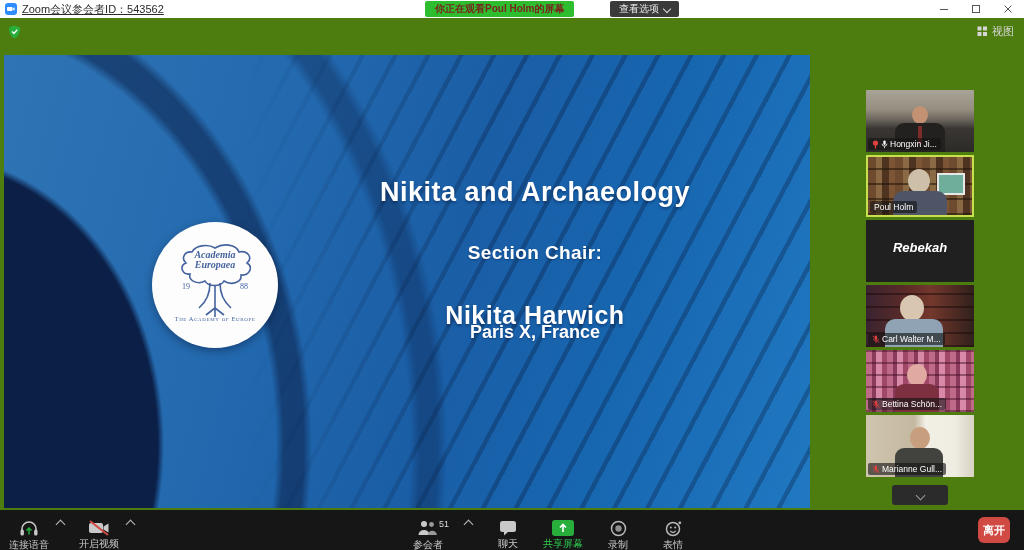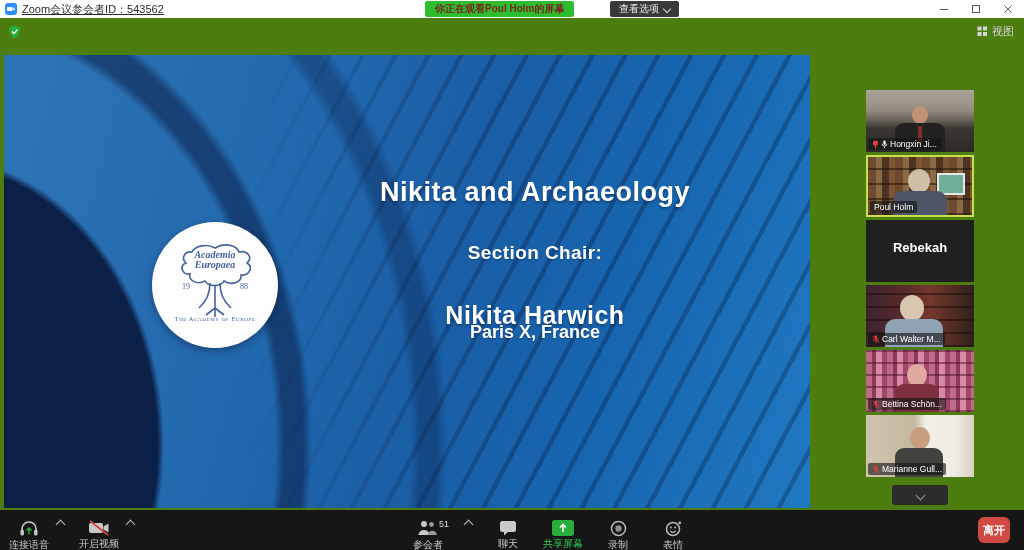--- a/index.html
+++ b/index.html
@@ -78,21 +78,21 @@
 
   .t2{background:
       repeating-linear-gradient(0deg, rgba(30,18,8,.55) 0 2px, rgba(0,0,0,0) 2px 15px),
       repeating-linear-gradient(90deg,#6e4a2e 0 8px,#8a6a45 8px 14px,#4e3420 14px 21px,#7c5534 21px 27px);
       border:2px solid #c9e04e;box-sizing:border-box;}
   .t2 .art{position:absolute;right:7px;top:16px;width:24px;height:18px;background:#6fae9a;border:2px solid #e8e8e8;}
   .t2 .head{left:40px;top:12px;width:22px;height:24px;border-radius:50%;background:#cdbfa8;}
   .t2 .body{left:25px;top:34px;width:54px;height:28px;border-radius:10px 10px 0 0;background:#4e5566;}
 
   .t3{background:#202020;}
-  .t3 .name-big{position:absolute;top:20px;width:100%;text-align:center;color:#fff;font-size:13px;font-weight:bold;}
+  .t3 .name-big{position:absolute;top:20px;width:100%;text-align:center;color:#fff;font-size:13px;font-weight:bold;font-style:italic;}
 
   .t4{background:
       repeating-linear-gradient(0deg, rgba(25,10,10,.5) 0 2px, rgba(0,0,0,0) 2px 13px),
       linear-gradient(90deg,#3a2330 0%,#5e2c28 40%,#74382c 60%,#30201c 100%);}
   .t4 .head{left:34px;top:10px;width:24px;height:26px;border-radius:50%;background:#d9c6b0;}
   .t4 .body{left:19px;top:34px;width:58px;height:28px;border-radius:10px 10px 0 0;background:#8fa3b5;}
 
   .t5{background:
       repeating-linear-gradient(0deg, rgba(60,10,30,.45) 0 2px, rgba(0,0,0,0) 2px 12px),
       repeating-linear-gradient(90deg,#c06a8a 0 6px,#8a3a5a 6px 10px,#d989a8 10px 16px,#a04868 16px 21px);}

